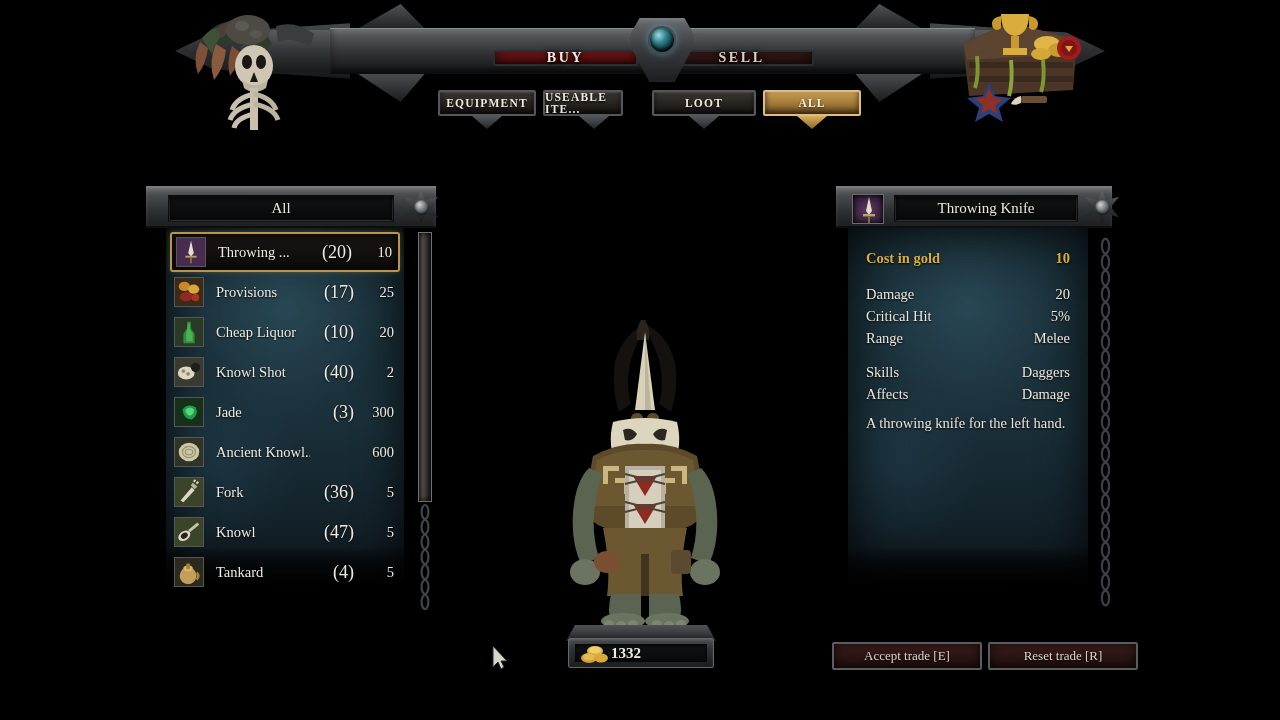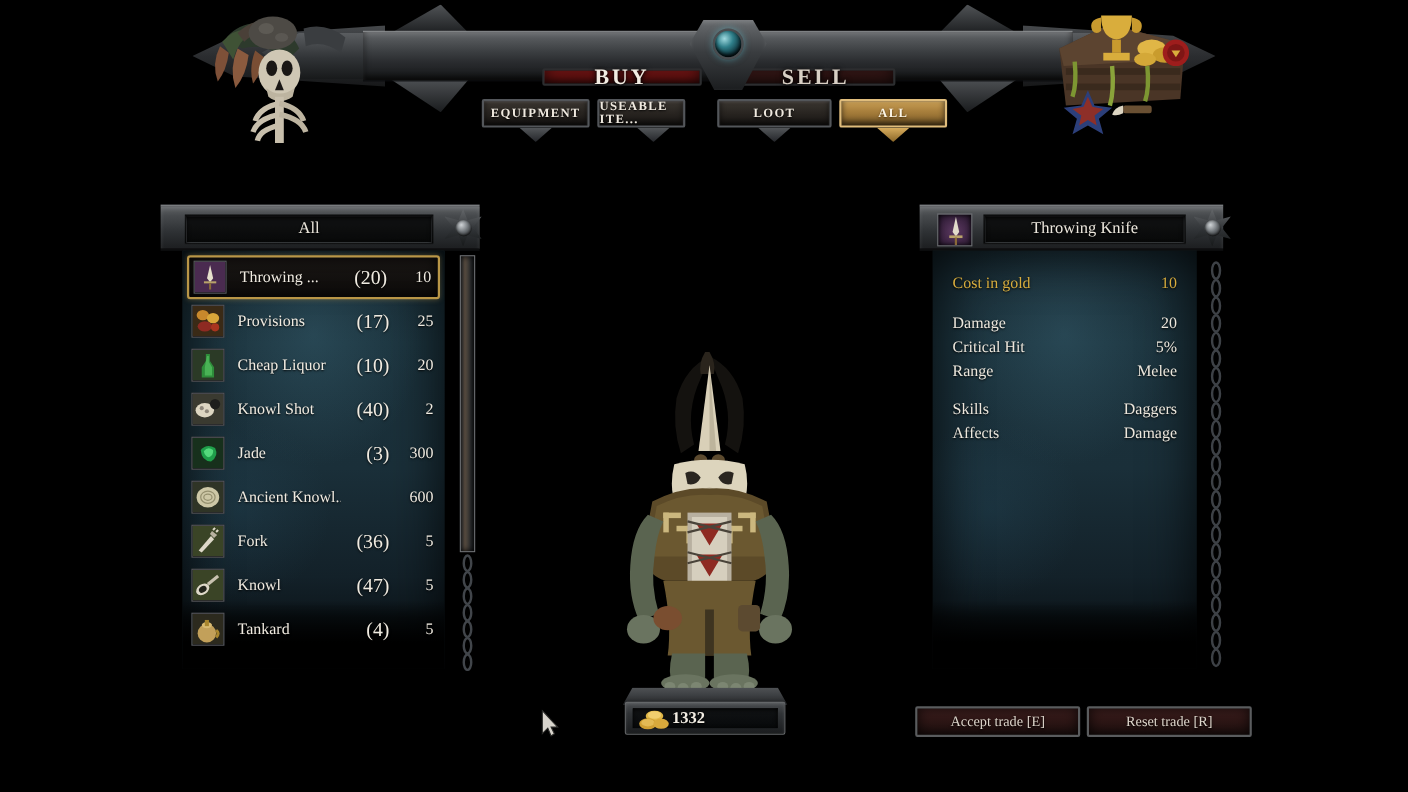--- a/index.html
+++ b/index.html
@@ -53,24 +53,24 @@
     box-shadow:inset 0 2px 5px rgba(255,255,255,.16); }
   #gem { position:absolute; left:648px; top:26px; width:28px; height:28px;
     border-radius:50%;
     background:radial-gradient(circle at 36% 30%, #9fd9df 0%, #2f7f8a 34%, #0c2b33 72%, #04090b 100%);
     box-shadow:0 0 7px rgba(90,190,205,.55), inset 0 -2px 4px #000;
     border:2px solid #494c4f; }
 
   
   .mode-btn { position:absolute; top:50px; height:16px; width:145px;
     display:flex; align-items:center; justify-content:center;
-    font-size:20px; font-weight:bold; letter-spacing:2.6px;
+    font-size:14px; font-weight:bold; letter-spacing:2.6px;
     color:#f2ece2; text-shadow:0 1px 3px #000, 0 0 6px rgba(0,0,0,.9);
     border:2px solid #2c2d2f; border-radius:2px;
-    box-shadow:inset 0 0 14px rgba(0,0,0,.75);margin-top:12px; }
+    box-shadow:inset 0 0 14px rgba(0,0,0,.75); }
   #btn-buy { left:493px;
     background:linear-gradient(180deg,#9e1d1c 0%,#7e1615 40%,#5e100f 72%,#3e0b0a 100%); }
   #btn-sell { left:669px;
     background:linear-gradient(180deg,#49201f 0%,#381817 45%,#271110 100%); color:#d8cfc4; }
 
   
   .tab { position:absolute; top:90px; height:26px;
     display:flex; align-items:center; justify-content:center;
     font-size:11.5px; font-weight:bold; letter-spacing:1.2px;
     color:#efe9df; text-shadow:0 1px 2px #000;
@@ -165,21 +165,21 @@
     border:1px solid #6a6c70; box-shadow:inset 0 0 5px #000;
     background:radial-gradient(circle at 50% 55%, #5e3a63 0%, #3a2340 60%, #1b1020 100%);
     overflow:hidden; }
   #det-boss  { left:1085px; top:190px; }
   #det-boss-i{ left:1095px; top:200px; }
 
   .d-row { position:absolute; left:18px; width:204px; display:flex;
     justify-content:space-between; font-size:14.5px; text-shadow:0 1px 2px #000; }
   .d-lab { color:#ece7dd; }
   .d-val { color:#ece7dd; }
-  .gold  { color:#d8ad3e !important; font-weight:normal; }
+  .gold  { color:#d8ad3e !important; font-weight:bold; }
   #d-desc { position:absolute; left:18px; top:186px; width:200px;
     font-size:14.5px; line-height:19px; color:#ece7dd; text-shadow:0 1px 2px #000; }
 
   
   .trade-btn { position:absolute; top:642px; height:28px; width:150px;
     display:flex; align-items:center; justify-content:center;
     font-size:13px; color:#ded6cb; text-shadow:0 1px 2px #000;
     background:linear-gradient(180deg,#40201f 0%,#2e1615 48%,#1d0f0e 100%);
     border:2px solid #5a5c5e; border-radius:2px;
     box-shadow:inset 0 0 12px rgba(0,0,0,.8); }
@@ -470,20 +470,21 @@
       <div class="d-row" style="top: 136px;">
         <span class="d-lab">Skills</span>
         <span class="d-val">Daggers</span>
       </div>
       <div class="d-row" style="top: 158px;">
         <span class="d-lab">Affects</span>
         <span class="d-val">Damage</span>
       </div>
     </div>
 
+  <div id="d-desc">A throwing knife for the left hand.</div>
 </div>
 
 <svg id="right-chain" viewBox="0 0 11 372">
   <g stroke="#3d4146" stroke-width="2.2" fill="none">
     <ellipse cx="5.5" cy="10" rx="3.6" ry="7.4"></ellipse>
       <ellipse cx="5.5" cy="26" rx="3.6" ry="7.4"></ellipse>
     <ellipse cx="5.5" cy="42" rx="3.6" ry="7.4"></ellipse>
       <ellipse cx="5.5" cy="58" rx="3.6" ry="7.4"></ellipse>
     <ellipse cx="5.5" cy="74" rx="3.6" ry="7.4"></ellipse>
       <ellipse cx="5.5" cy="90" rx="3.6" ry="7.4"></ellipse>

